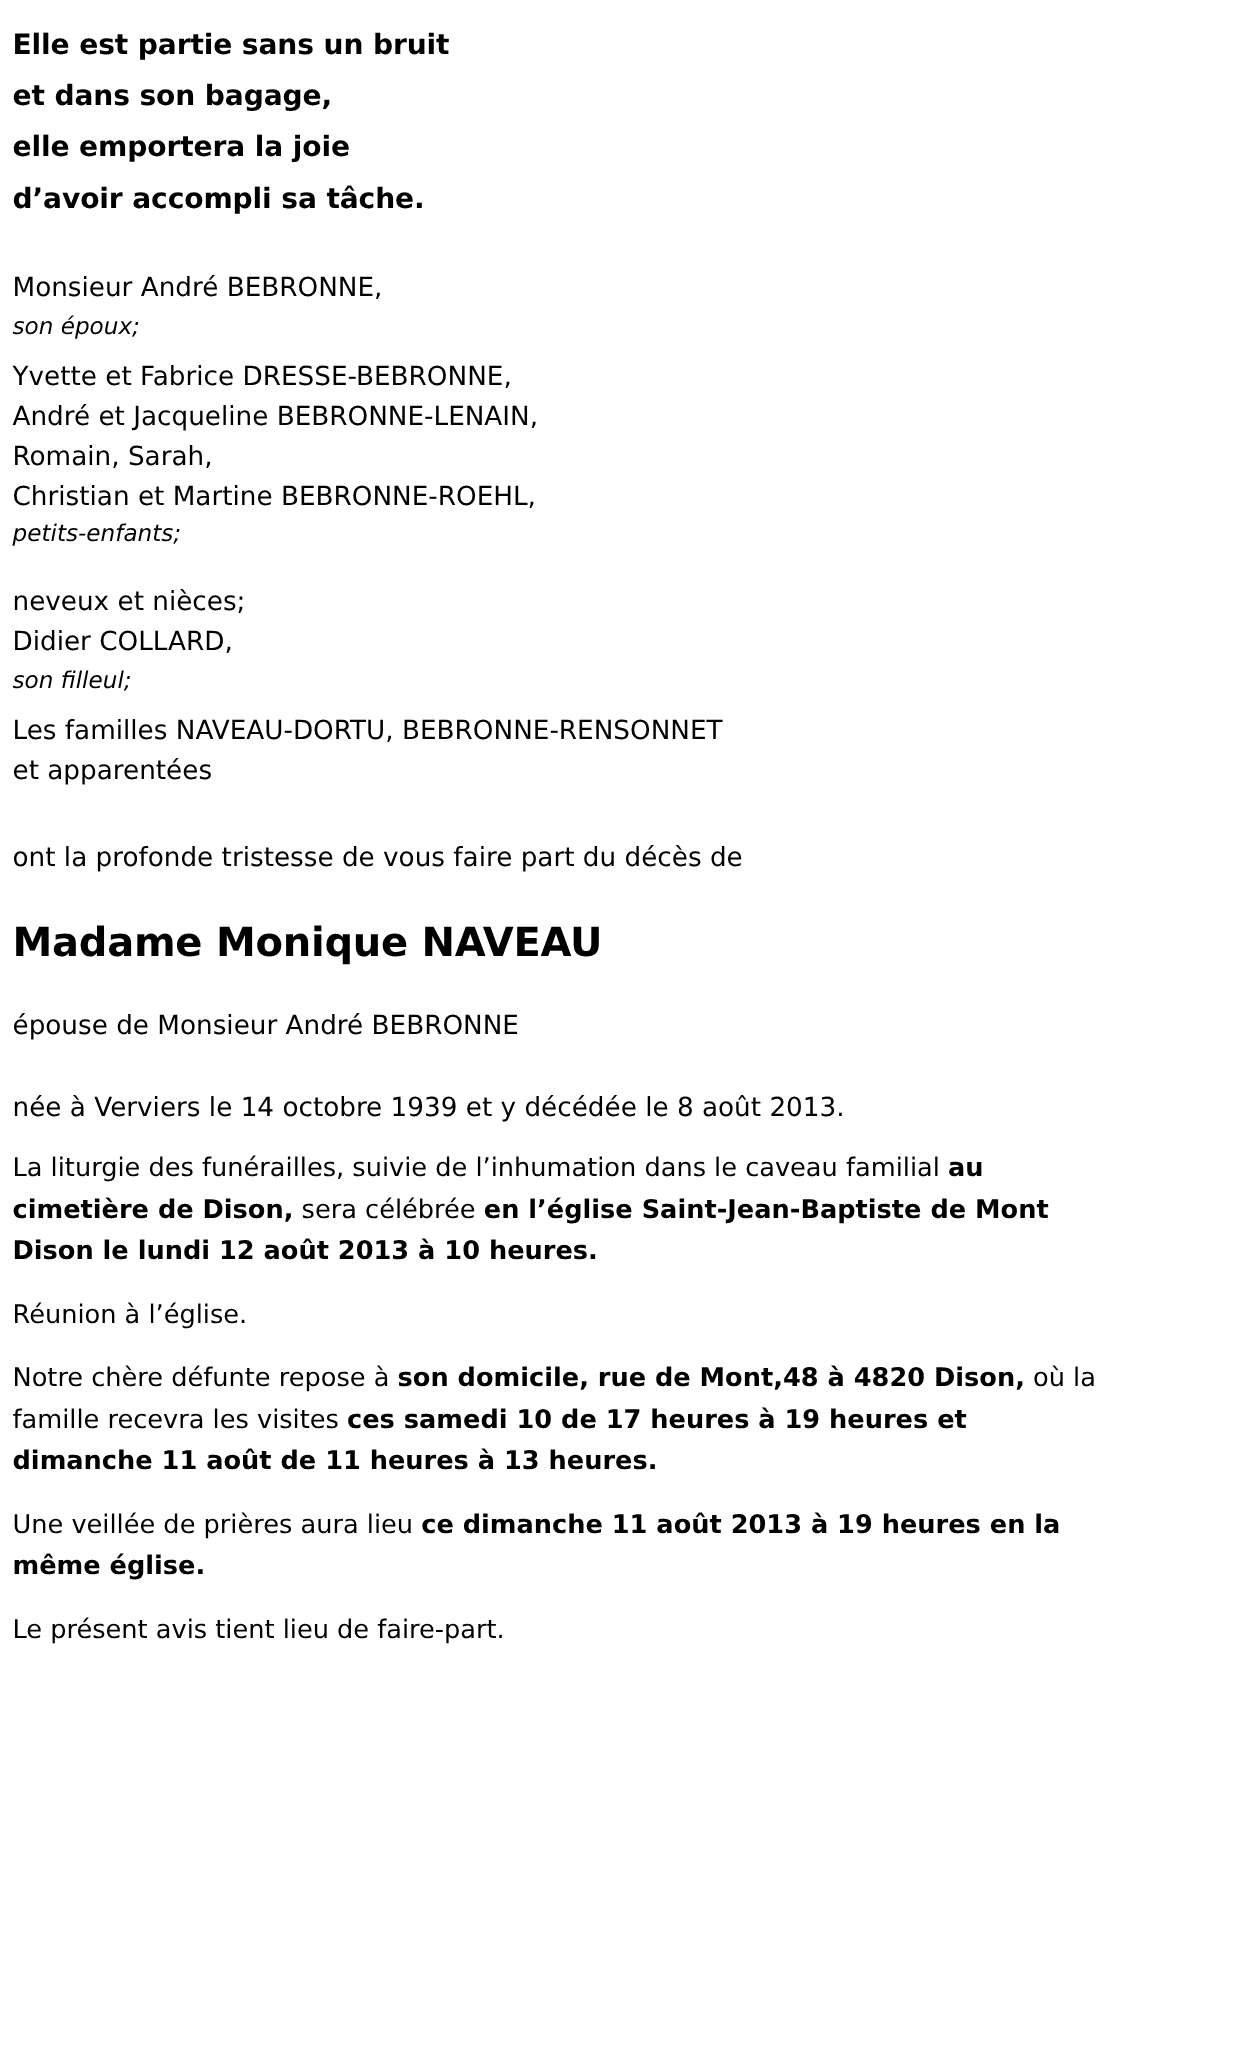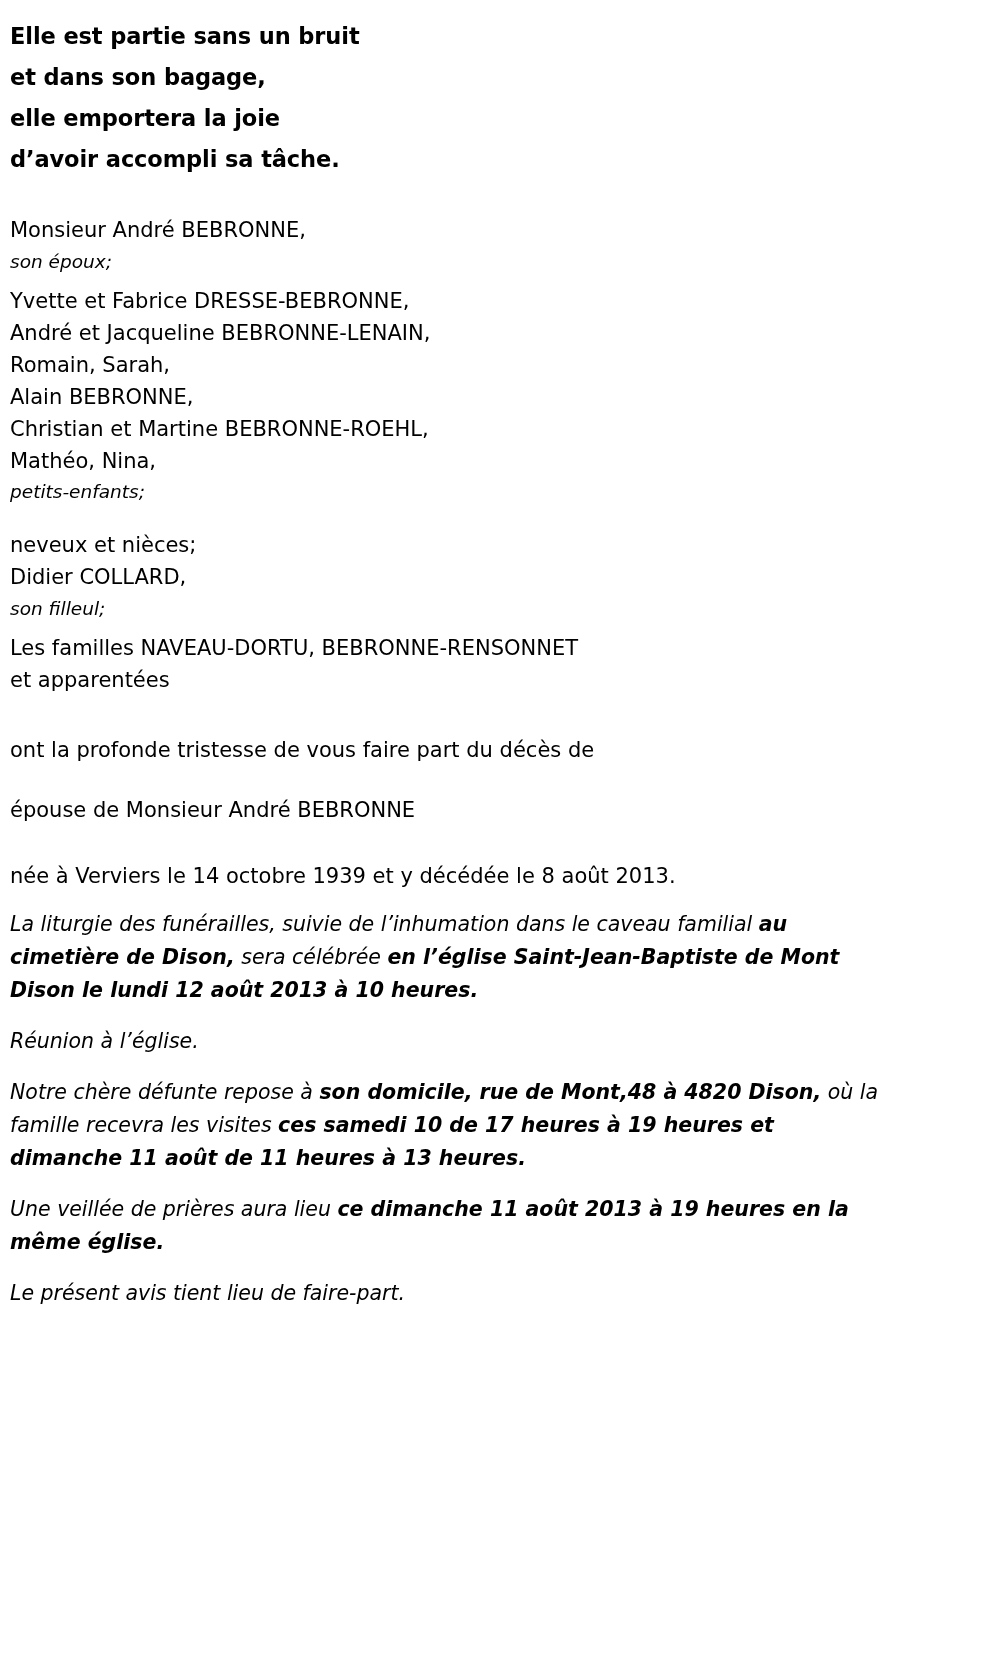--- a/index.html
+++ b/index.html
@@ -90,21 +90,20 @@
     white-space: pre;
   }
 
   
   .para {
     font-size: 20.5px;
     line-height: 33px;
     margin: 18px 0 0 0;
     max-width: 952px;
     text-align: left;
-    font-style: italic;
   }
   .para b { font-weight: bold; }
   .para.first { margin-top: 16px; }
 </style>
 </head>
 <body>
 
 <div class="page">
 
   <div class="epigraph">
@@ -116,43 +115,42 @@
 
   <div class="family-block">
     <div class="name-line">Monsieur André BEBRONNE,</div>
     <div class="relation-line">son époux;</div>
   </div>
 
   <div class="family-block">
     <div class="name-line">Yvette et Fabrice DRESSE-BEBRONNE,</div>
     <div class="name-line">André et Jacqueline BEBRONNE-LENAIN,</div>
     <div class="name-line">Romain, Sarah,</div>
-    <div class="name-line">Alain BEBRONNE,</div>
     <div class="name-line">Christian et Martine BEBRONNE-ROEHL,</div>
-    <div class="name-line">Mathéo, Nina,</div>
     <div class="relation-line tight-top">petits-enfants;</div>
   </div>
 
   <div class="gap-sm"></div>
 
   <div class="family-block">
     <div class="name-line">neveux et nièces;</div>
     <div class="name-line">Didier COLLARD,</div>
     <div class="relation-line">son filleul;</div>
   </div>
 
   <div class="family-block">
     <div class="name-line">Les familles NAVEAU-DORTU, BEBRONNE-RENSONNET</div>
     <div class="name-line">et apparentées</div>
   </div>
 
   <div class="gap-lg"></div>
 
   <p class="announce">ont la profonde tristesse de vous faire part du décès de</p>
 
+  <h1 class="deceased-name">Madame Monique NAVEAU</h1>
 
   <p class="spouse-of">épouse de Monsieur André BEBRONNE</p>
 
   <p class="birth-death">née à Verviers le 14 octobre 1939 et y décédée le 8 août 2013.</p>
 
   <p class="para first"><span>La liturgie des funérailles, suivie de l’inhumation dans le caveau familial </span><b>au cimetière de Dison,</b><span> sera célébrée </span><b>en l’église Saint-Jean-Baptiste de Mont Dison le lundi 12 août 2013 à 10 heures.</b></p>
 
   <p class="para">Réunion à l’église.</p>
 
   <p class="para"><span>Notre chère défunte repose à </span><b>son domicile, rue de Mont,48 à 4820 Dison,</b><span> où la famille recevra les visites </span><b>ces samedi 10 de 17 heures à 19 heures et dimanche 11 août de 11 heures à 13 heures.</b></p>

